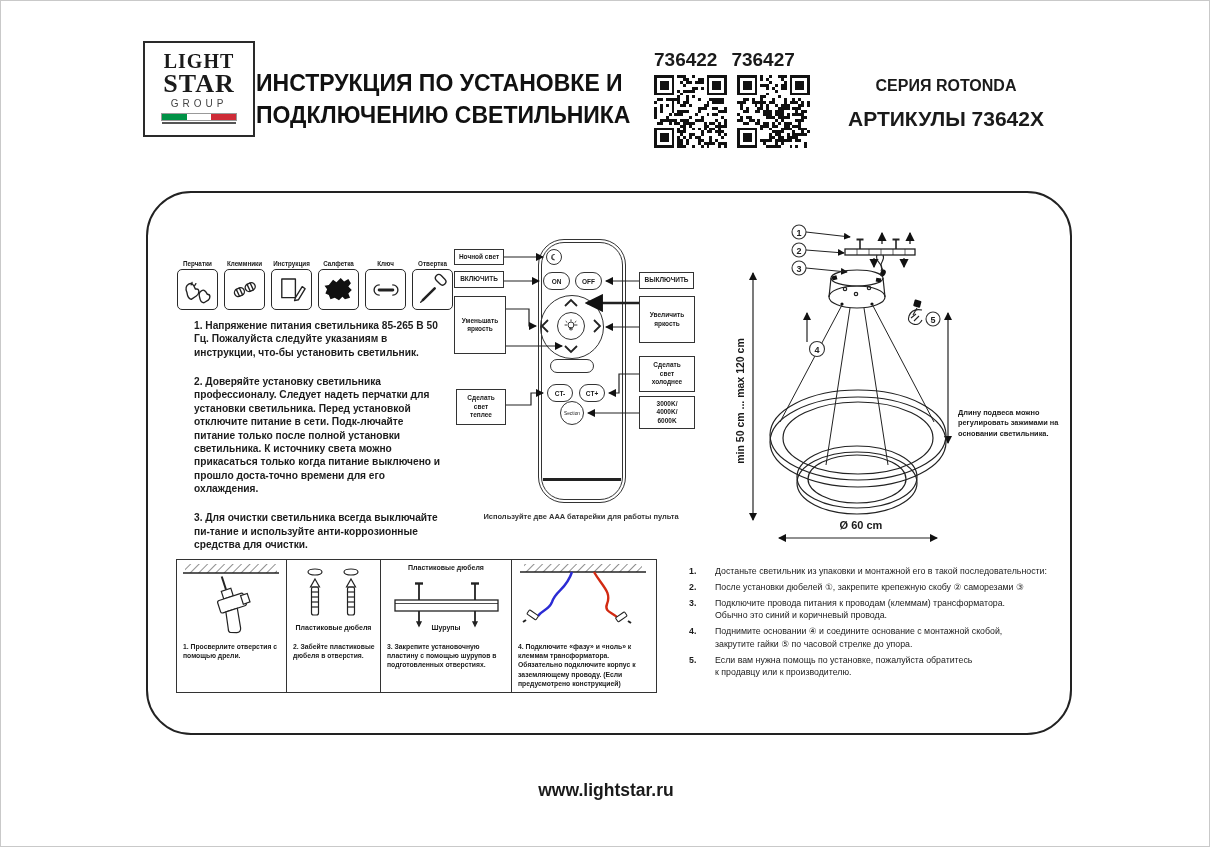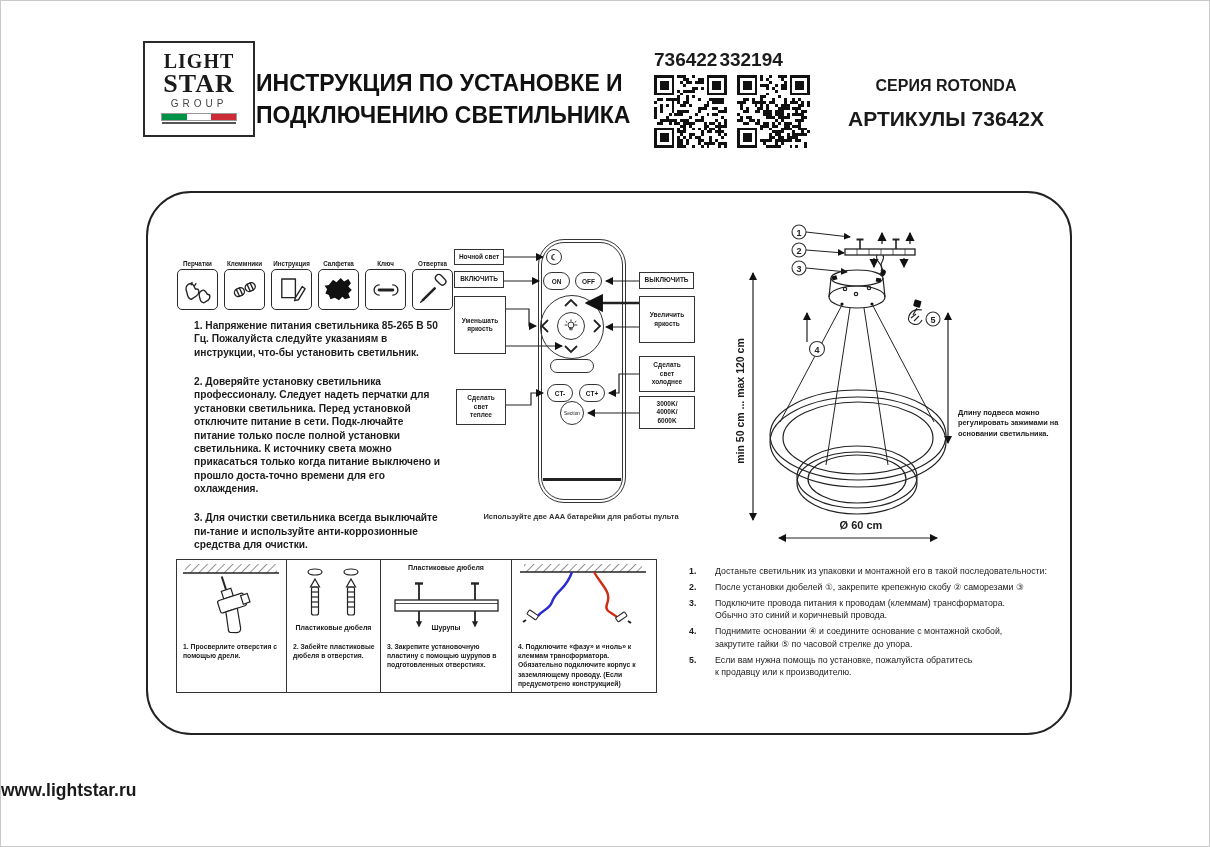--- a/index.html
+++ b/index.html
@@ -10,21 +10,21 @@
   
   #logo{left:142px;top:40px;width:108px;height:92px;border:2px solid #2a2a2a;text-align:center;
         font-family:"Liberation Serif",serif;}
   #logo .l1{font-size:20px;font-weight:700;letter-spacing:1px;margin-top:8px;line-height:1;}
   #logo .l2{font-size:26px;font-weight:700;letter-spacing:1px;line-height:1;}
   #logo .l3{font-size:10px;letter-spacing:4px;line-height:1.4;font-family:"Liberation Sans",sans-serif;color:#444;}
   #flag{margin:2px auto 0;width:74px;height:6px;display:flex;border:0.5px solid #999;}
   #flag div{flex:1;}
   #flag-underline{margin:1px auto 0;width:74px;height:2px;background:#555;}
   #title{left:255px;top:66px;width:400px;font-size:23px;font-weight:700;line-height:1.4;white-space:pre-line;color:#111;}
-  #qr-labels{left:653px;top:48px;width:160px;display:flex;gap:2px;font-size:19px;font-weight:700;}
+  #qr-labels{left:653px;top:48px;width:160px;display:flex;gap:14px;font-size:19px;font-weight:700;}
   .qrbox{width:73px;height:73px;}
   #qr1{left:653px;top:74px;}
   #qr2{left:736px;top:74px;}
   #hdr-right{left:830px;top:76px;width:230px;text-align:center;}
   #series{font-size:16px;font-weight:700;margin-bottom:12px;}
   #articles{font-size:21px;font-weight:700;}
 
   
   #frame{left:145px;top:190px;width:922px;height:540px;border:2px solid #222;border-radius:45px;}
 
@@ -89,21 +89,21 @@
   #p2-label{top:64px;} #p3-label-top{top:4px;} #p3-label-bot{top:64px;}
 
   
   #steps{left:688px;top:564px;width:370px;}
   #steps-head{font-size:15.5px;font-weight:600;letter-spacing:0.5px;margin:0 0 10px 0;}
   .step{display:grid;grid-template-columns:26px 1fr;font-size:8.8px;line-height:1.45;margin-bottom:3px;}
   .step .n{font-weight:700;}
   .step .t{white-space:pre-line;}
 
   
-  #footer{left:0;top:779px;width:1210px;font-size:17.5px;font-weight:700;}
+  #footer{left:0;top:779px;width:1210px;text-align:center;font-size:17.5px;font-weight:700;}
 
   svg .ln{stroke:#222;fill:none;}
 </style>
 </head>
 <body>
 
 <div class="page">
 
   <div class="abs" id="logo">
     <div class="l1">LIGHT</div>
@@ -115,21 +115,21 @@
       <div style="background:#ce2b37"></div>
     </div>
     <div id="flag-underline"></div>
   </div>
 
   <div class="abs" id="title">ИНСТРУКЦИЯ ПО УСТАНОВКЕ И
 ПОДКЛЮЧЕНИЮ СВЕТИЛЬНИКА</div>
 
   <div class="abs" id="qr-labels">
     <span>736422</span>
-    <span>332194</span>
+    <span>736427</span>
   </div>
   <svg class="abs qrbox qr" id="qr1" viewBox="0 0 25 25" shape-rendering="crispEdges">
       <rect x="8" y="0" width="1" height="1" fill="#111"></rect>
       <rect x="9" y="0" width="1" height="1" fill="#111"></rect>
       <rect x="10" y="0" width="1" height="1" fill="#111"></rect>
       <rect x="13" y="0" width="1" height="1" fill="#111"></rect>
       <rect x="10" y="1" width="1" height="1" fill="#111"></rect>
       <rect x="11" y="1" width="1" height="1" fill="#111"></rect>
       <rect x="15" y="1" width="1" height="1" fill="#111"></rect>
       <rect x="16" y="1" width="1" height="1" fill="#111"></rect>

